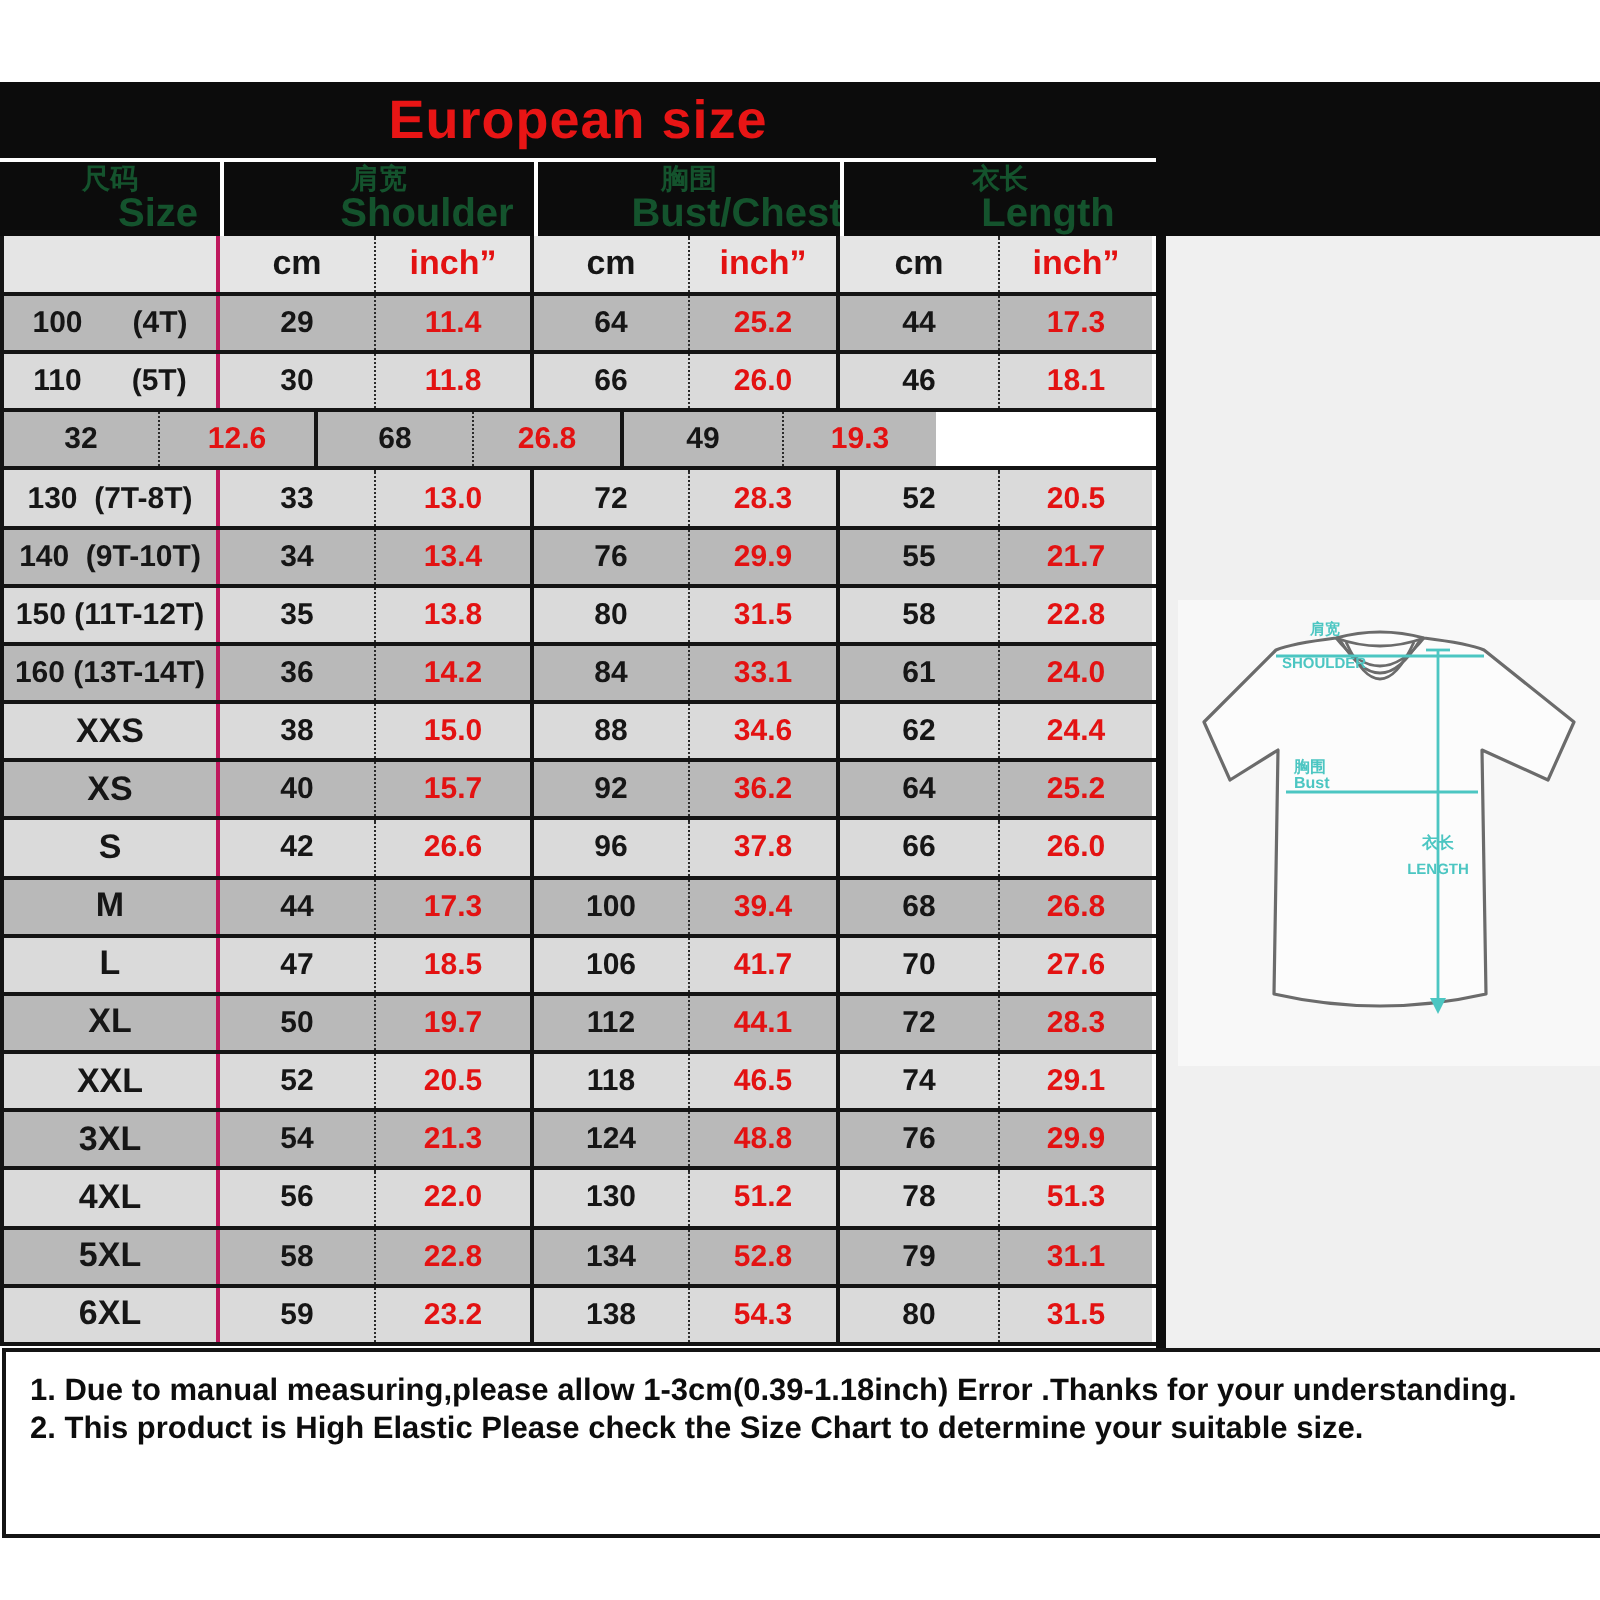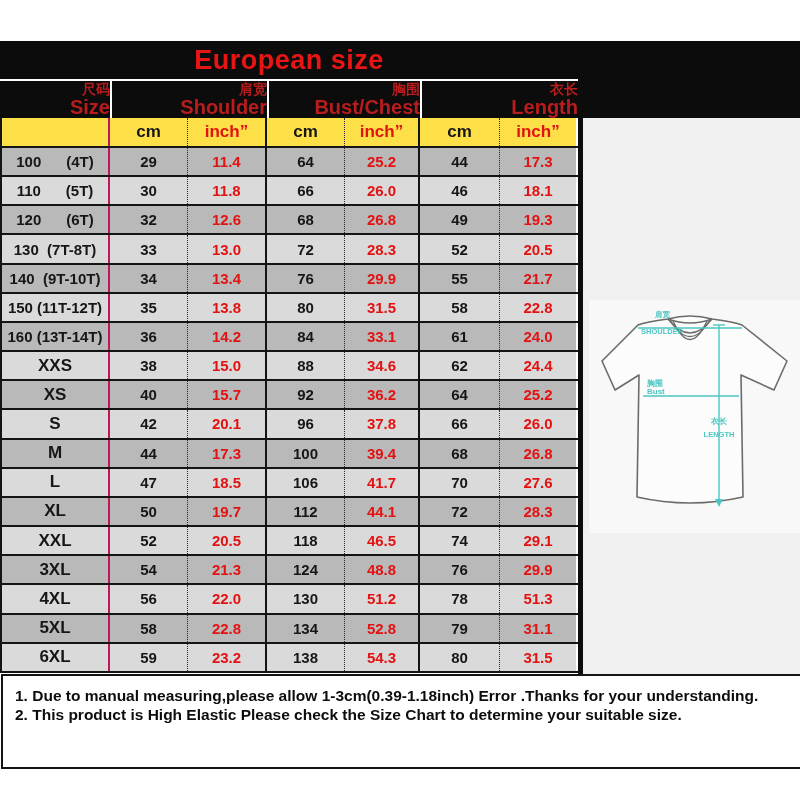--- a/index.html
+++ b/index.html
@@ -5,22 +5,22 @@
   html,body{margin:0;padding:0;background:#fff;}
   .stage{position:relative;width:800px;height:800px;background:#ffffff;overflow:hidden;
          font-family:"Liberation Sans","DejaVu Sans",sans-serif;font-weight:bold;}
 
   
   .band{position:absolute;left:0;top:41px;width:800px;height:77px;background:#0c0c0c;}
   .title{position:absolute;left:0;top:41px;width:578px;height:38px;line-height:38px;
          text-align:center;color:#e81515;font-size:27px;letter-spacing:.5px;}
   .band-header{position:absolute;left:0;top:79px;width:578px;height:39px;display:flex;
          border-top:2px solid #ffffff;box-sizing:border-box;}
-  .group{display:flex;flex-direction:column;align-items:flex-end;justify-content:center;
-         color:#b91c1c;box-sizing:border-box;}
+  .group{display:flex;flex-direction:column;align-items:center;justify-content:center;
+         color:#14532d;box-sizing:border-box;}
   .group.g0{width:110px;} .group.g1{width:157px;} .group.g2{width:153px;} .group.g3{width:158px;}
   .group + .group{border-left:2px solid #ffffff;}
   .group .zh{font-size:14px;line-height:16px;}
   .group .en{font-size:20px;line-height:21px;margin-left:48px;}
 
   
   .table{position:absolute;left:0;top:118px;width:578px;border-left:2px solid #141414;
          box-sizing:border-box;}
   .trow{display:flex;height:29.17px;box-sizing:border-box;border-bottom:2px solid #141414;}
   .trow.sub{height:30px;}
@@ -28,21 +28,21 @@
         font-size:15px;color:#161616;}
   .c0{width:108px;border-right:2px solid #be185d;font-size:15px;white-space:pre;}
   .c1{width:78px;border-right:1px dotted #2a2a2a;}
   .c2{width:79px;border-right:2px solid #141414;}
   .c3{width:78px;border-right:1px dotted #2a2a2a;}
   .c4{width:75px;border-right:2px solid #141414;}
   .c5{width:80px;border-right:1px dotted #2a2a2a;}
   .c6{width:76px;}
   .trow.dark .cell{background:#b9b9b9;}
   .trow.light .cell{background:#dadada;}
-  .trow.sub .cell{background:#fde047;font-size:17px;}
+  .trow.sub .cell{background:#e5e5e5;font-size:17px;}
   .cell.inch{color:#e31212;}
   .adult .c0{font-size:17px;}
 
   .right-edge{position:absolute;left:578px;top:118px;width:5px;height:556px;background:#0d0d0d;}
 
   
   .panel{position:absolute;left:583px;top:118px;width:217px;height:556px;background:#f0f0f0;}
   .shirt-box{position:absolute;left:589px;top:300px;width:211px;height:233px;background:#f8f8f8;}
   .shirt-box svg{display:block;}
 
@@ -101,21 +101,20 @@
         <div class="trow light">
           <div class="cell c0">110      (5T)</div>
           <div class="cell c1">30</div>
           <div class="cell c2 inch">11.8</div>
           <div class="cell c3">66</div>
           <div class="cell c4 inch">26.0</div>
           <div class="cell c5">46</div>
           <div class="cell c6 inch">18.1</div>
         </div>
         <div class="trow dark">
-          <div class="cell c0">120      (6T)</div>
           <div class="cell c1">32</div>
           <div class="cell c2 inch">12.6</div>
           <div class="cell c3">68</div>
           <div class="cell c4 inch">26.8</div>
           <div class="cell c5">49</div>
           <div class="cell c6 inch">19.3</div>
         </div>
         <div class="trow light">
           <div class="cell c0">130  (7T-8T)</div>
           <div class="cell c1">33</div>
@@ -166,21 +165,21 @@
           <div class="cell c1">40</div>
           <div class="cell c2 inch">15.7</div>
           <div class="cell c3">92</div>
           <div class="cell c4 inch">36.2</div>
           <div class="cell c5">64</div>
           <div class="cell c6 inch">25.2</div>
         </div>
         <div class="trow light adult">
           <div class="cell c0">S</div>
           <div class="cell c1">42</div>
-          <div class="cell c2 inch">20.1</div>
+          <div class="cell c2 inch">26.6</div>
           <div class="cell c3">96</div>
           <div class="cell c4 inch">37.8</div>
           <div class="cell c5">66</div>
           <div class="cell c6 inch">26.0</div>
         </div>
         <div class="trow dark adult">
           <div class="cell c0">M</div>
           <div class="cell c1">44</div>
           <div class="cell c2 inch">17.3</div>
           <div class="cell c3">100</div>

